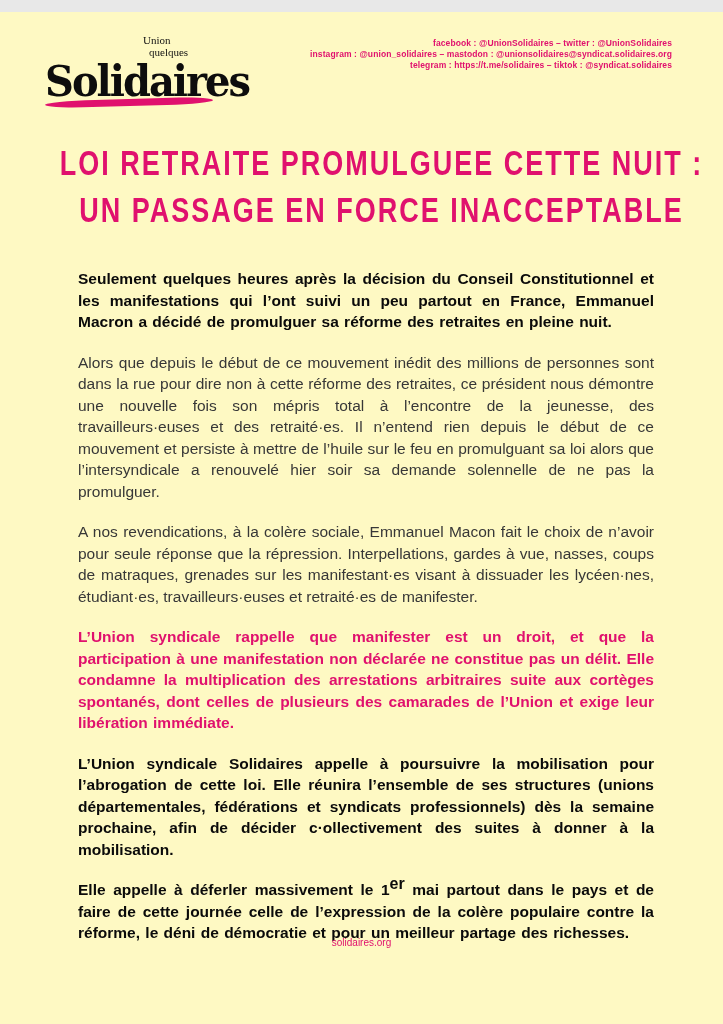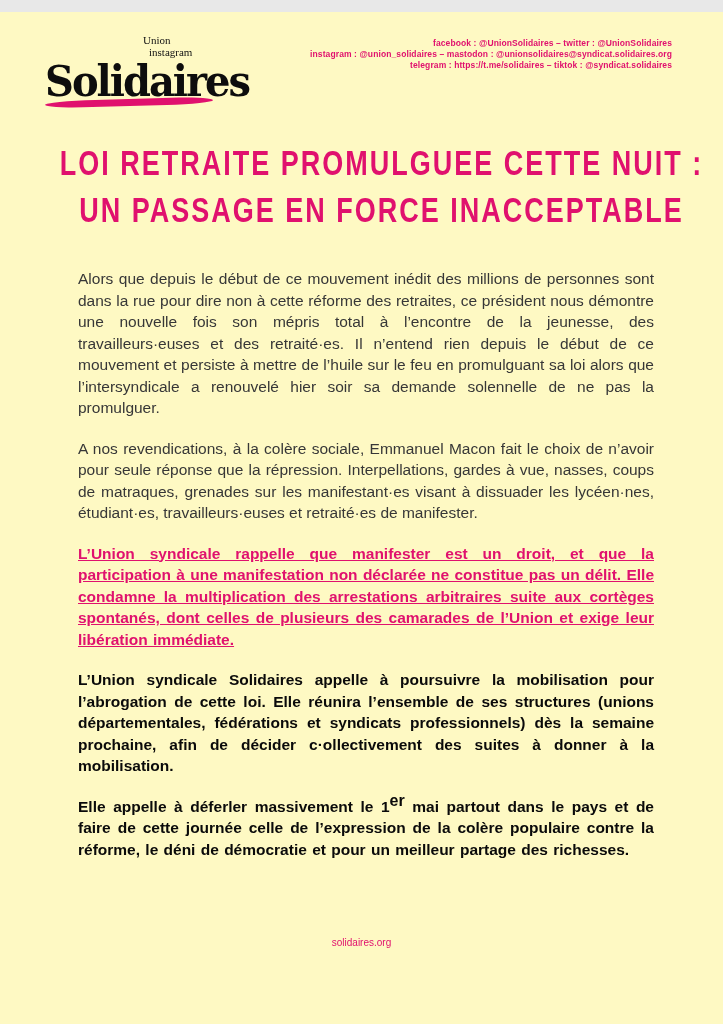--- a/index.html
+++ b/index.html
@@ -72,60 +72,61 @@
   .body {
     position:absolute; top:256px; left:78px; right:69px;
     text-align:justify;
   }
   .body p {
     font-size:15.5px; line-height:21.5px;
     margin-bottom:19px;
   }
   p.bold-black  { font-weight:bold; color:#0a0a0a; word-spacing:1px; }
   p.regular-black { font-weight:normal; color:#373737; }
-  p.bold-pink   { font-weight:bold; color:var(--accent); word-spacing:1px;text-decoration:underline; }
+  p.bold-pink   { font-weight:bold; color:var(--accent); word-spacing:1px; }
   sup { font-size:16px; vertical-align:super; line-height:0; }
 
   
   .footer {
     position:absolute; top:922px; left:0; right:0;
     text-align:center;
     color:var(--accent);
     font-size:10px; line-height:18px;
   }
   .footer a { color:var(--accent); text-decoration:none; }
 </style>
 </head>
 <body>
 
 <div class="page">
 
   <div class="header">
     <div class="logo">
       <div class="logo-top">
         <div class="l1">Union</div>
-        <div class="l2">instagram</div>
+        <div class="l2">quelques</div>
       </div>
       <span class="logo-wordmark">Solidaires</span>
       <div class="logo-underline"></div>
     </div>
 
     <div class="header-meta">
       <div class="social-line">facebook : @UnionSolidaires – twitter : @UnionSolidaires</div>
       <div class="social-line">instagram : @union_solidaires – mastodon : @unionsolidaires@syndicat.solidaires.org</div>
       <div class="social-line">telegram : https://t.me/solidaires – tiktok : @syndicat.solidaires</div>
     </div>
   </div>
 
   <h1 class="title">
     <span class="title-line">LOI RETRAITE PROMULGUEE CETTE NUIT :</span>
     <span class="title-line">UN PASSAGE EN FORCE INACCEPTABLE</span>
   </h1>
 
   <div class="body">
+    <p class="bold-black">Seulement quelques heures après la décision du Conseil Constitutionnel et les manifestations qui l’ont suivi un peu partout en France, Emmanuel Macron a décidé de promulguer sa réforme des retraites en pleine nuit.</p>
     <p class="regular-black">Alors que depuis le début de ce mouvement inédit des millions de personnes sont dans la rue pour dire non à cette réforme des retraites, ce président nous démontre une nouvelle fois son mépris total à l’encontre de la jeunesse, des travailleurs·euses et des retraité·es. Il n’entend rien depuis le début de ce mouvement et persiste à mettre de l’huile sur le feu en promulguant sa loi alors que l’intersyndicale a renouvelé hier soir sa demande solennelle de ne pas la promulguer.</p>
     <p class="regular-black">A nos revendications, à la colère sociale, Emmanuel Macon fait le choix de n’avoir pour seule réponse que la répression. Interpellations, gardes à vue, nasses, coups de matraques, grenades sur les manifestant·es visant à dissuader les lycéen·nes, étudiant·es, travailleurs·euses et retraité·es de manifester.</p>
     <p class="bold-pink">L’Union syndicale rappelle que manifester est un droit, et que la participation à une manifestation non déclarée ne constitue pas un délit. Elle condamne la multiplication des arrestations arbitraires suite aux cortèges spontanés, dont celles de plusieurs des camarades de l’Union et exige leur libération immédiate.</p>
     <p class="bold-black">L’Union syndicale Solidaires appelle à poursuivre la mobilisation pour l’abrogation de cette loi. Elle réunira l’ensemble de ses structures (unions départementales, fédérations et syndicats professionnels) dès la semaine prochaine, afin de décider c·ollectivement des suites à donner à la mobilisation.</p>
     <p class="bold-black"><span>Elle appelle à déferler massivement le 1</span><sup>er</sup><span> mai partout dans le pays et de faire de cette journée celle de l’expression de la colère populaire contre la réforme, le déni de démocratie et pour un meilleur partage des richesses.</span></p>
   </div>
 
   <div class="footer">
     <a href="#">solidaires.org</a>
   </div>

